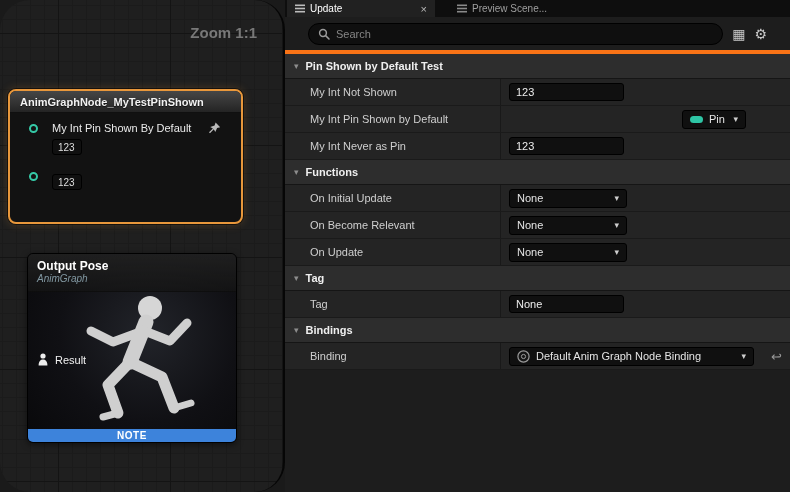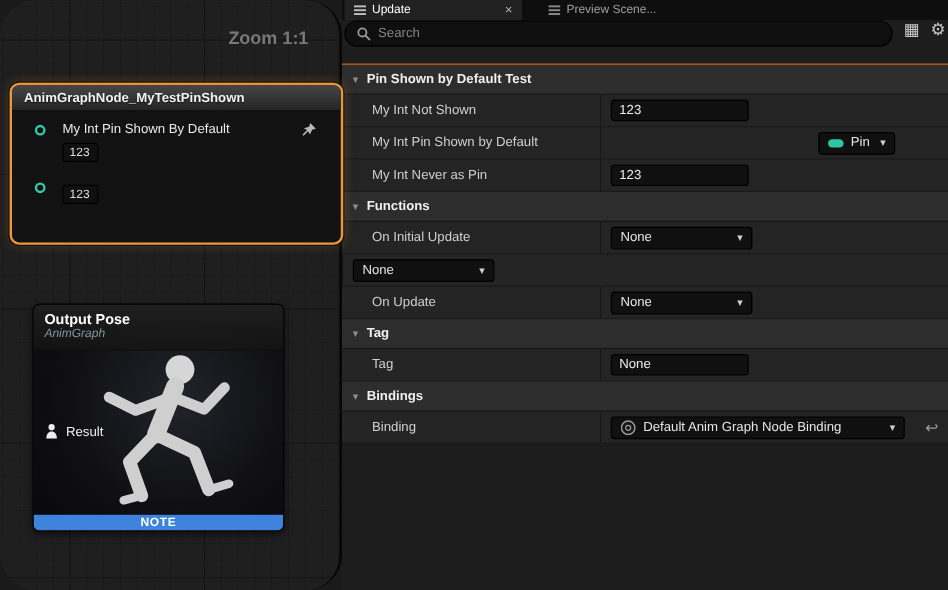--- a/index.html
+++ b/index.html
@@ -15,21 +15,21 @@
       linear-gradient(90deg,#141414 1px, transparent 1px),
       linear-gradient(#1b1b1b 1px, transparent 1px),
       linear-gradient(90deg,#1b1b1b 1px, transparent 1px);
     background-size:112px 112px,112px 112px,14px 14px,14px 14px;
     background-position:58px 33px,58px 33px,2px 5px,2px 5px;
     border-radius:30px;
   }
   .zoom-indicator { position:absolute; top:24px; right:26px; font-size:15px; font-weight:bold; color:#787878; }
 
   .test-node {
-    position:absolute; left:8px; top:69px; width:278px; height:135px;
+    position:absolute; left:8px; top:89px; width:235px; height:135px;
     background:rgba(18,18,18,0.95); border:2px solid #E8973B; border-radius:8px;
     box-shadow:0 0 0 1px rgba(0,0,0,.6), 0 0 10px rgba(232,151,59,.25);
     overflow:hidden;
   }
   .test-node-hd {
     height:22px; display:flex; align-items:center; padding:0 10px;
     background:linear-gradient(#464646,#242424); border-bottom:1px solid #101010;
     font-size:11px; font-weight:bold; color:#f2f2f2; white-space:nowrap;
     text-shadow:0 1px 1px rgba(0,0,0,.7);
   }
@@ -68,21 +68,21 @@
 
   
   .details { flex:1; min-width:0; display:flex; flex-direction:column; background:#1d1d1d; }
   .tabbar { height:17px; flex:none; background:#0e0e0e; display:flex; align-items:stretch; padding-left:2px; font-size:10px; }
   .tab { display:flex; align-items:center; gap:5px; padding:0 8px; color:#9f9f9f; cursor:default; }
   .tab.active { background:#212121; color:#fff; width:148px; }
   .tab .close { margin-left:auto; color:#b8b8b8; font-size:11px; line-height:10px; }
   .tab-icon { width:10px; height:9px; flex:none; }
   .tab.inactive { margin-left:14px;align-items:center; }
 
-  .toolbar { height:37px; flex:none; display:flex; align-items:flex-start; gap:9px; padding:0 2px; background:#1d1d1d; border-bottom:1px solid #f97316; }
+  .toolbar { height:37px; flex:none; display:flex; align-items:center; gap:9px; padding:0 23px; background:#1d1d1d; border-bottom:4px solid #f97316; }
   .searchbox { flex:1; height:22px; display:flex; align-items:center; gap:6px; padding:0 9px; background:#0f0f0f; border:1px solid #000; border-radius:11px; }
   .searchbox input { flex:1; background:transparent; border:0; outline:0; color:#cfcfcf; font-size:11px; font-family:inherit; }
   .searchbox input::placeholder { color:#858585; }
   .tb-icon { color:#c8c8c8; font-size:14px; line-height:14px; }
 
   .sec-h { height:25px; flex:none; display:flex; align-items:center; gap:7px; padding-left:9px; background:#2d2d2d; border-bottom:1px solid #151515; }
   .sec-h .chev { color:#8d8d8d; font-size:9px; }
   .sec-h .sec-title { font-size:11px; font-weight:bold; color:#efefef; }
 
   .drow { height:27px; flex:none; display:flex; background:#242424; border-bottom:1px solid #1a1a1a; }
@@ -225,20 +225,21 @@
     <div class="drow">
       <div class="lbl">On Initial Update</div>
       <div class="val">
         <div class="combo w-none">
           <span class="cv">None</span>
           <span class="chev">▾</span>
         </div>
       </div>
     </div>
     <div class="drow">
+      <div class="lbl">On Become Relevant</div>
       <div class="val">
         <div class="combo w-none">
           <span class="cv">None</span>
           <span class="chev">▾</span>
         </div>
       </div>
     </div>
     <div class="drow">
       <div class="lbl">On Update</div>
       <div class="val">

